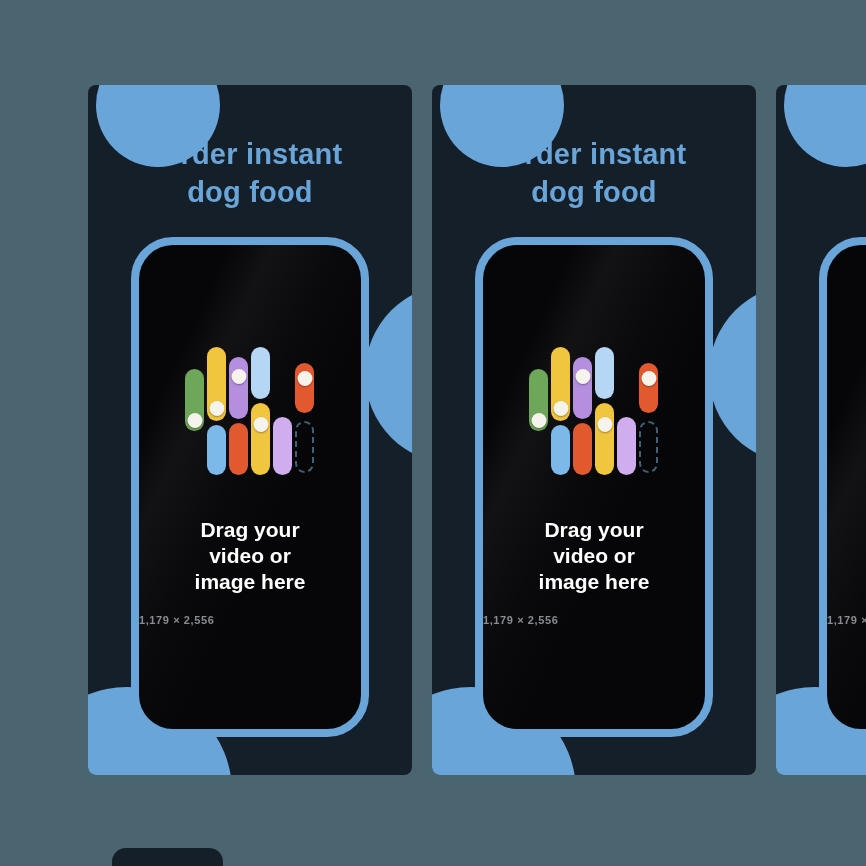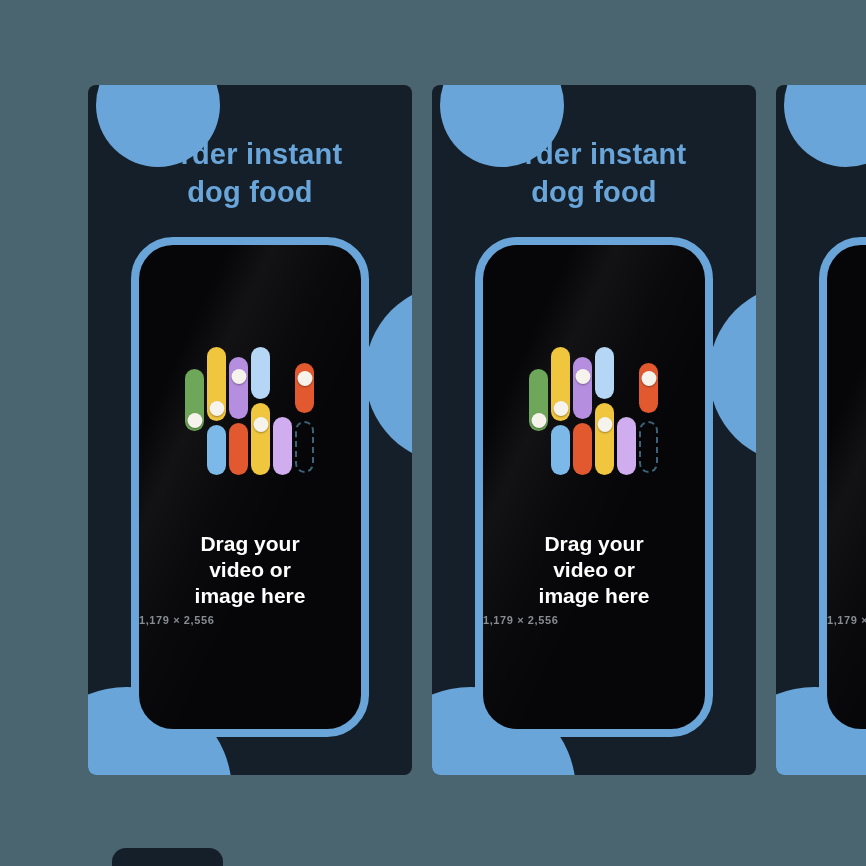--- a/index.html
+++ b/index.html
@@ -110,21 +110,21 @@
     position: absolute;
     top: 272px; left: 0; right: 0;
     display: flex;
     justify-content: center;
     color: #ffffff;
     font-size: 21px;
     line-height: 26px;
     font-weight: 700;
     text-align: center;
   }
-  .drag-label span { display: block; max-width: 126px; margin-top: 14px; }
+  .drag-label span { display: block; max-width: 126px; }
 
   .dims {
     position: absolute;
     top: 369px; left: 0; right: 0;
     text-align: left;
     color: #878c92;
     font-size: 11px;
     font-weight: 700;
     letter-spacing: 0.6px;
   }

